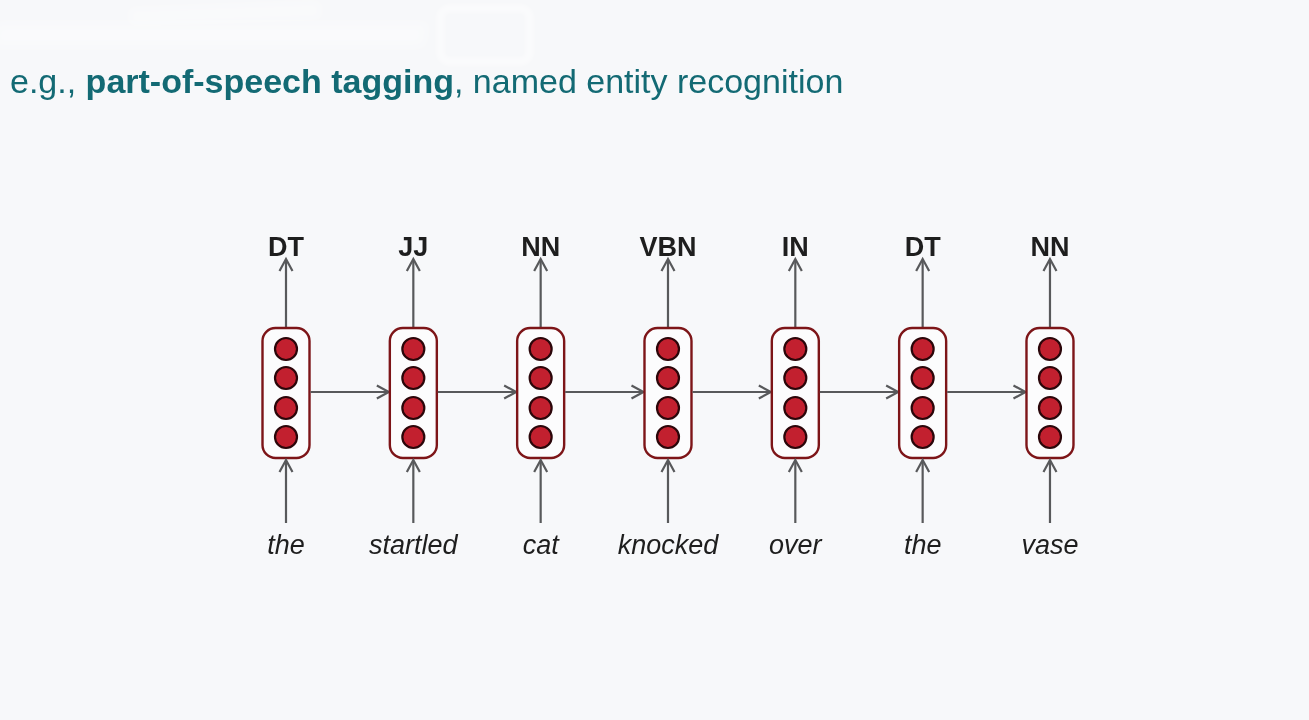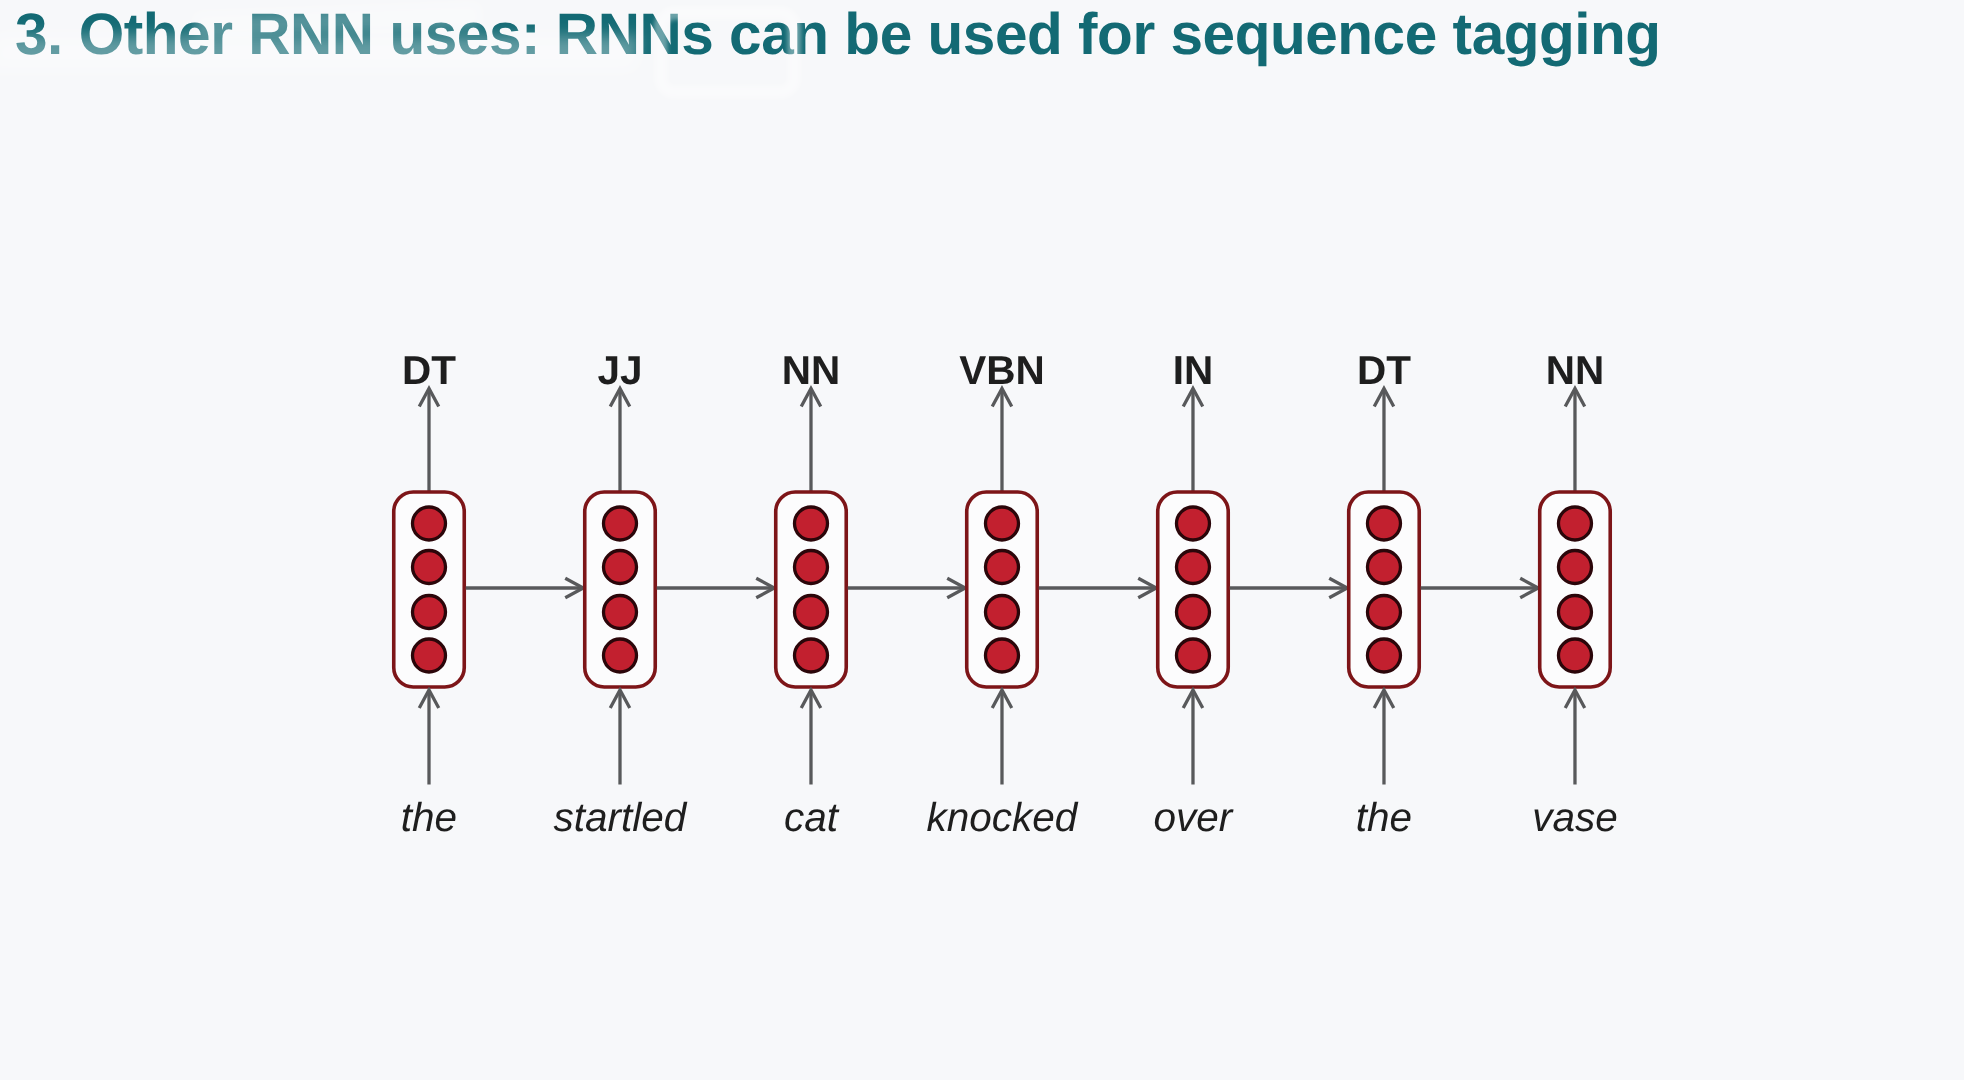--- a/index.html
+++ b/index.html
@@ -43,26 +43,26 @@
     position:absolute;right:39px;top:652px;z-index:2;
     font-family:"Liberation Serif",serif;
     font-size:50px;color:#8f8f8f;
   }
 </style>
 </head>
 <body>
 
 <div class="slide">
 
-  <div class="title">3. Other RNN uses: RNNs can be used for sequence tagging</div>
 
   <div class="wm wm-bar"></div>
   <div class="wm wm-blob"></div>
   <div class="wm wm-logo"></div>
 
+  <div class="subtitle"><span>e.g., </span><span class="b">part-of-speech tagging</span><span>, named entity recognition</span></div>
 
   <svg id="rnn-svg" width="1309" height="720" viewBox="0 0 1309 720">
       <text x="286" y="256" text-anchor="middle" fill="#1e1e1e" class="tag-label">DT</text>
       <line x1="286" y1="328" x2="286" y2="261" stroke="#58595b" stroke-width="2.2"></line>
       <polyline points="279.5,271 286,259 292.5,271" fill="none" stroke="#58595b" stroke-width="2.2"></polyline>
       <rect x="262.5" y="328" width="47" height="130" rx="13" fill="#fcfcfd" stroke="#7d1518" stroke-width="2.4"></rect>
       <circle cx="286" cy="349" r="11" fill="#c2202f" stroke="#2b060a" stroke-width="2.2"></circle>
       <circle cx="286" cy="378" r="11" fill="#c2202f" stroke="#2b060a" stroke-width="2.2"></circle>
       <circle cx="286" cy="408" r="11" fill="#c2202f" stroke="#2b060a" stroke-width="2.2"></circle>
       <circle cx="286" cy="437" r="11" fill="#c2202f" stroke="#2b060a" stroke-width="2.2"></circle>

